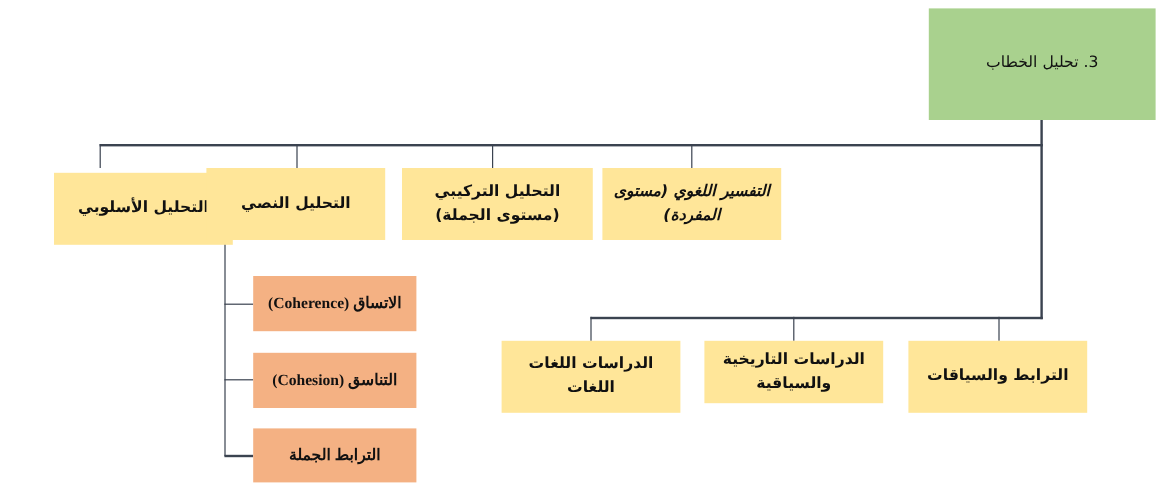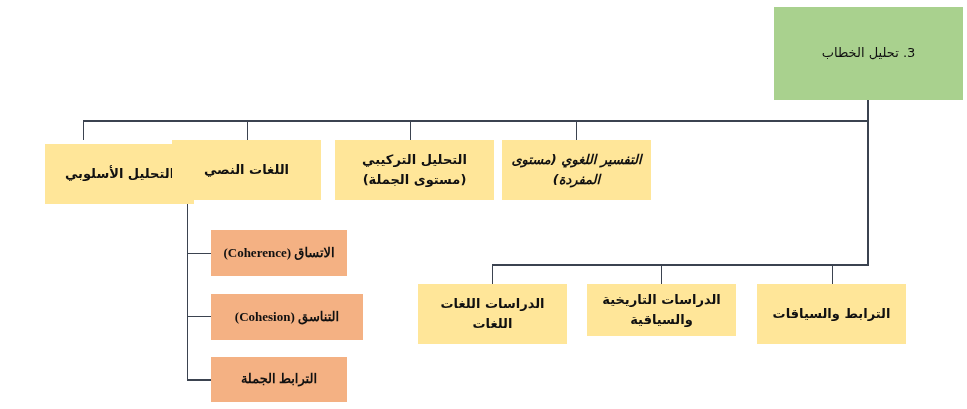--- a/index.html
+++ b/index.html
@@ -34,33 +34,33 @@
 <div class="line" style="left:187px;top:379px;width:24px;height:2px;"></div>
 
 <div class="node root" style="left:774px;top:7px;width:189px;height:93px;">
   <span>3. تحليل الخطاب</span>
 </div>
 
 <div class="node yellow" style="left:8px;top:144px;width:149px;height:60px;margin-left:37px;">
   <span>التحليل الأسلوبي</span>
 </div>
 <div class="node yellow" style="left:172px;top:140px;width:149px;height:60px;">
-  <span>اللغات النصي</span>
+  <span>التحليل النصي</span>
 </div>
 <div class="node yellow" style="left:335px;top:140px;width:159px;height:60px;">
   <span>التحليل التركيبي (مستوى الجملة)</span>
 </div>
 <div class="node yellow" style="left:502px;top:140px;width:149px;height:60px;font-style:italic;">
   <span>التفسير اللغوي (مستوى المفردة)</span>
 </div>
 
 <div class="node orange" style="left:211px;top:230px;width:136px;height:46px;">
   <span>الاتساق (Coherence)</span>
 </div>
-<div class="node orange" style="left:211px;top:294px;width:152px;height:46px;">
+<div class="node orange" style="left:211px;top:294px;width:136px;height:46px;">
   <span>التناسق (Cohesion)</span>
 </div>
 <div class="node orange" style="left:211px;top:357px;width:136px;height:45px;">
   <span>الترابط الجملة</span>
 </div>
 
 <div class="node yellow" style="left:418px;top:284px;width:149px;height:60px;">
   <span>الدراسات اللغات اللغات</span>
 </div>
 <div class="node yellow" style="left:587px;top:284px;width:149px;height:52px;">

